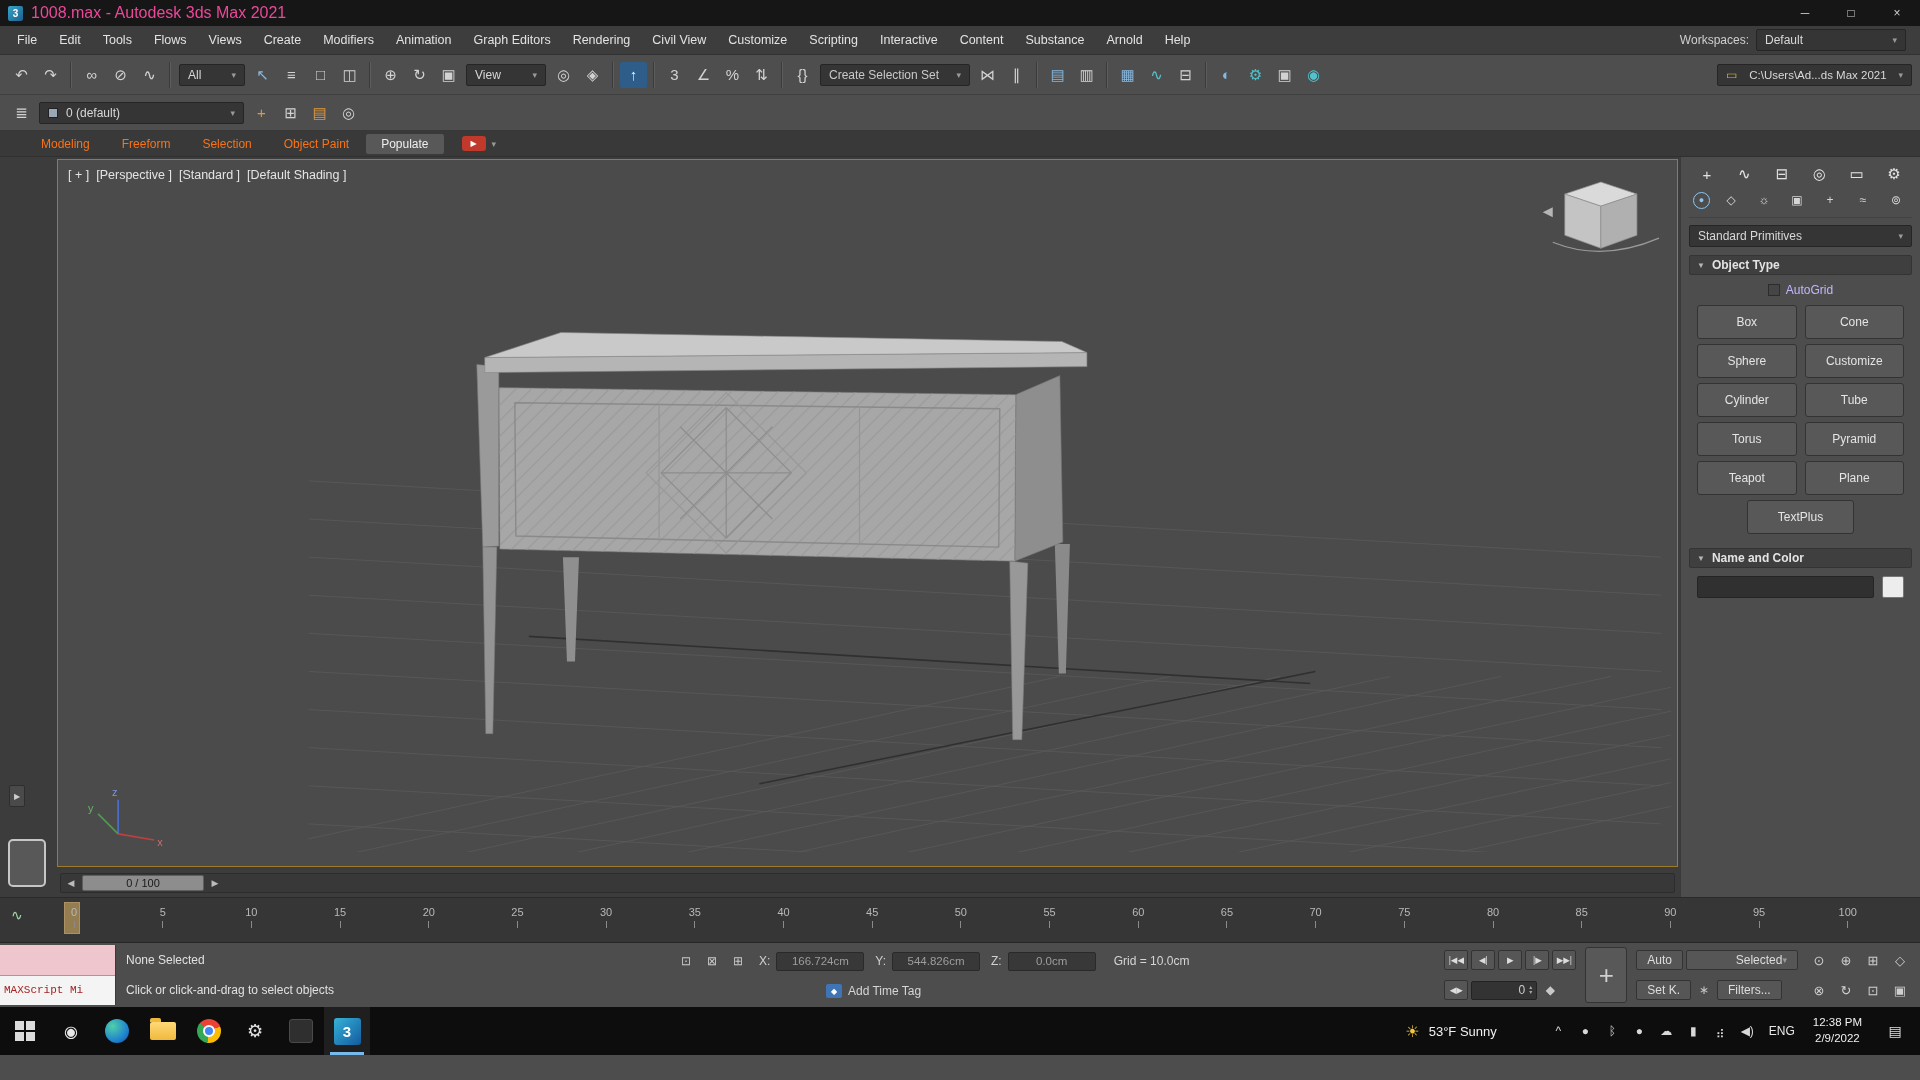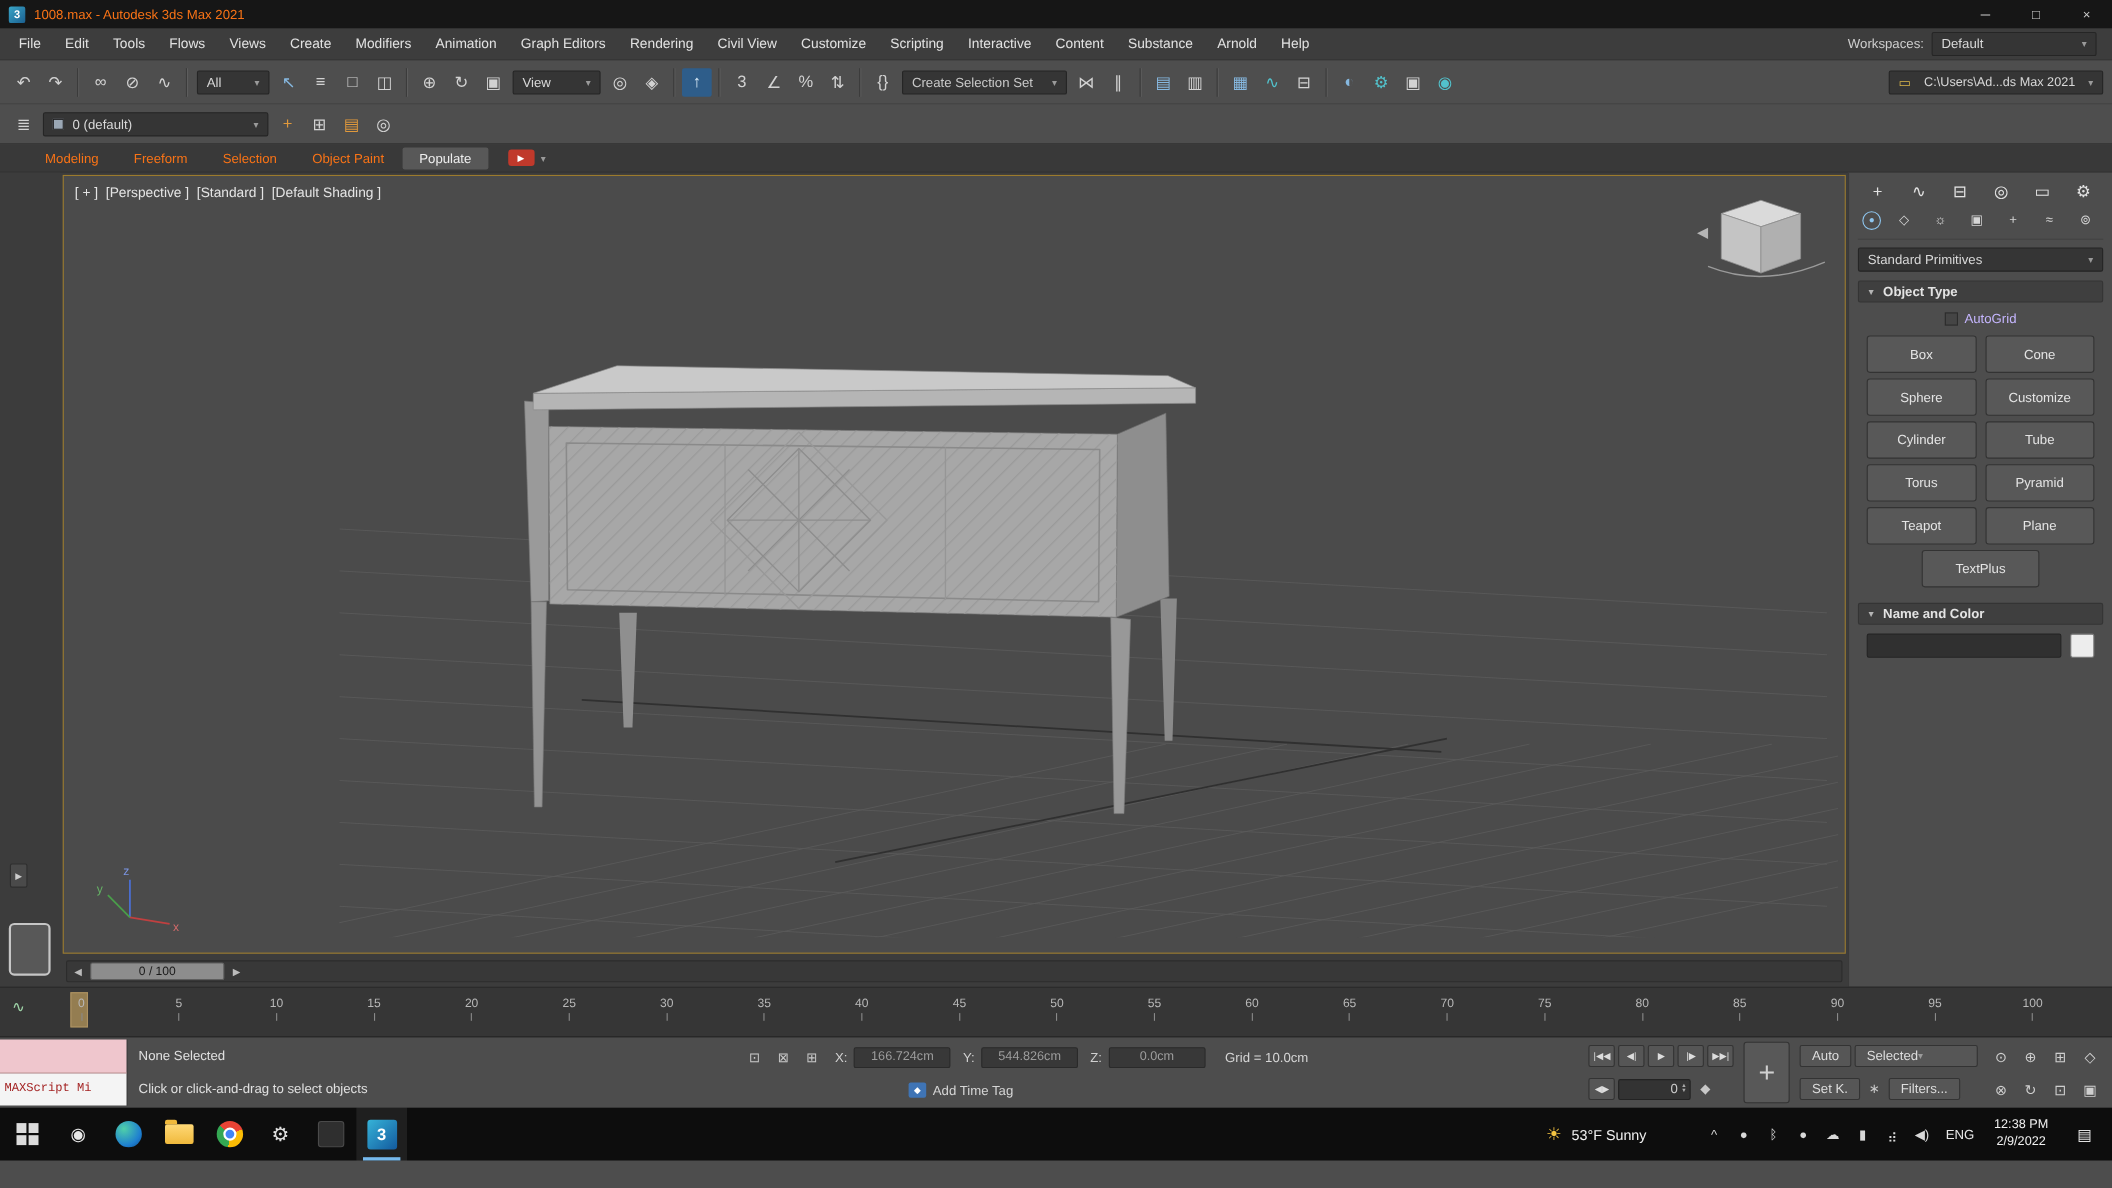--- a/index.html
+++ b/index.html
@@ -3,21 +3,21 @@
 <meta charset="utf-8">
 <style>
 *{box-sizing:border-box;margin:0;padding:0}
 html,body{margin:0;padding:0}
 body{width:1920px;height:1080px;overflow:hidden;background:#000;font-family:"Liberation Sans",sans-serif}
 .screen{width:1920px;height:1080px;display:flex;flex-direction:column;background:#4d4d4d;color:#ddd;font-size:12px}
 
 
 .titlebar{flex:0 0 26px;background:#161616;display:flex;align-items:center;padding:0 0 0 8px}
 .app-badge{width:15px;height:15px;background:linear-gradient(135deg,#39a5c8,#1b5f8f);border-radius:2px;color:#fff;font-size:10px;font-weight:bold;display:flex;align-items:center;justify-content:center;margin-right:8px}
-.title{color:#f97316;font-size:12px}
+.title{color:#ec4899;font-size:16px}
 .win-btns{margin-left:auto;display:flex}
 .wb{width:46px;height:26px;display:flex;align-items:center;justify-content:center;color:#cfcfcf;font-size:12px}
 
 
 .menubar{flex:0 0 28px;background:#3d3d3d;display:flex;align-items:center;padding:0 6px;border-bottom:1px solid #323232}
 .menus{display:flex}
 .menu-item{padding:0 11px;line-height:28px;color:#e2e2e2;font-size:12.5px;white-space:nowrap}
 .workspaces{margin-left:auto;display:flex;align-items:center;gap:7px;padding-right:8px}
 .ws-label{color:#cfcfcf}
 .dd{height:22px;background:#353535;border:1px solid #252525;border-radius:2px;display:inline-flex;align-items:center;gap:8px;padding:0 8px;color:#d8d8d8;white-space:nowrap}
@@ -120,21 +120,21 @@
 .tag-ic{width:16px;height:14px;background:#3f74b5;border-radius:2px;color:#fff;font-size:8px;display:inline-flex;align-items:center;justify-content:center}
 .sb-right{margin-left:auto;display:flex;align-items:stretch;gap:9px}
 .sb-col{display:flex;flex-direction:column;justify-content:space-around}
 .sb-row{display:flex;align-items:center;gap:3px}
 .pb{min-width:24px;height:20px;background:#565656;border:1px solid #333;border-radius:2px;color:#ddd;font-size:8.5px;display:inline-flex;align-items:center;justify-content:center;padding:0 3px;font-family:inherit;white-space:nowrap}
 .frame-field{width:66px;height:19px;background:#333;border:1px solid #232323;border-radius:2px;color:#ccc;display:inline-flex;align-items:center;justify-content:flex-end;padding:0 4px}
 .spin{display:inline-flex;flex-direction:column;margin-left:4px}
 .spin span{font-size:6px;color:#aaa;line-height:5px}
 .bigkey{width:42px;background:#585858;border:1px solid #333;border-radius:3px;color:#cfcfcf;font-size:26px;display:flex;align-items:center;justify-content:center;align-self:stretch;margin:2px 0;font-family:inherit}
 .sb-btn{height:20px;background:#565656;border:1px solid #333;border-radius:2px;color:#ddd;padding:0 10px;font-size:12px;display:inline-flex;align-items:center;font-family:inherit;white-space:nowrap}
-.sel-dd{min-width:112px;justify-content:flex-start}
+.sel-dd{min-width:112px;justify-content:flex-end}
 .nav-ic{width:24px;height:20px;display:inline-flex;align-items:center;justify-content:center;color:#cfcfcf;font-size:13px}
 
 
 .taskbar{flex:0 0 48px;background:#0d0d0d;display:flex;align-items:center;padding:0 2px}
 .tb-app{width:46px;height:48px;display:flex;align-items:center;justify-content:center;position:relative}
 .tb-app.active{background:rgba(255,255,255,.08)}
 .tb-app.active::after{content:"";position:absolute;left:6px;right:6px;bottom:0;height:3px;background:#76b9ed}
 .winlogo{display:grid;grid-template-columns:9px 9px;grid-template-rows:9px 9px;gap:2px}
 .winlogo i{background:#dcdcdc}
 .cam{color:#e8e8e8;font-size:16px}

